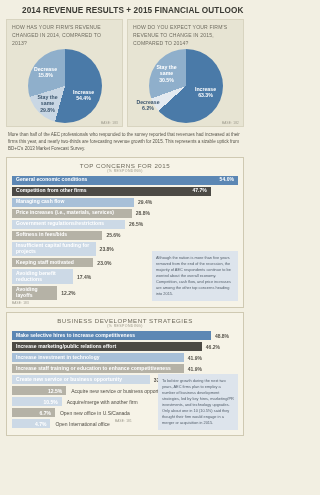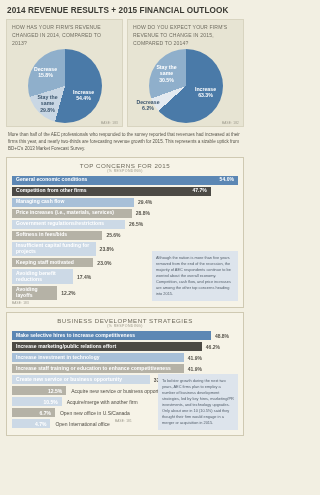--- a/index.html
+++ b/index.html
@@ -7,21 +7,21 @@
     width:250px;height:495px;overflow:hidden;
     background:#f2efe2;
     font-family:"Liberation Sans", sans-serif;
     color:#4a4a42;
     -webkit-font-smoothing:antialiased;
   }
   .page{position:relative;width:250px;height:495px;box-sizing:border-box;padding:5px 6px;}
 
   .main-title{
     font-size:8.2px;font-weight:bold;color:#3a3a34;letter-spacing:.1px;
-    margin:1px 0 4px 1px;
+    margin:1px 0 4px 16px;
   }
 
   
   .pies{display:flex;gap:4px;}
   .panel{
     background:#e7e4d3;border:1px solid #d8d4c0;
     flex:1 1 0;box-sizing:border-box;padding:4px 5px 3px 5px;position:relative;
   }
   .panel-q{
     font-size:5.1px;line-height:1.55;color:#6f6c60;letter-spacing:.15px;

